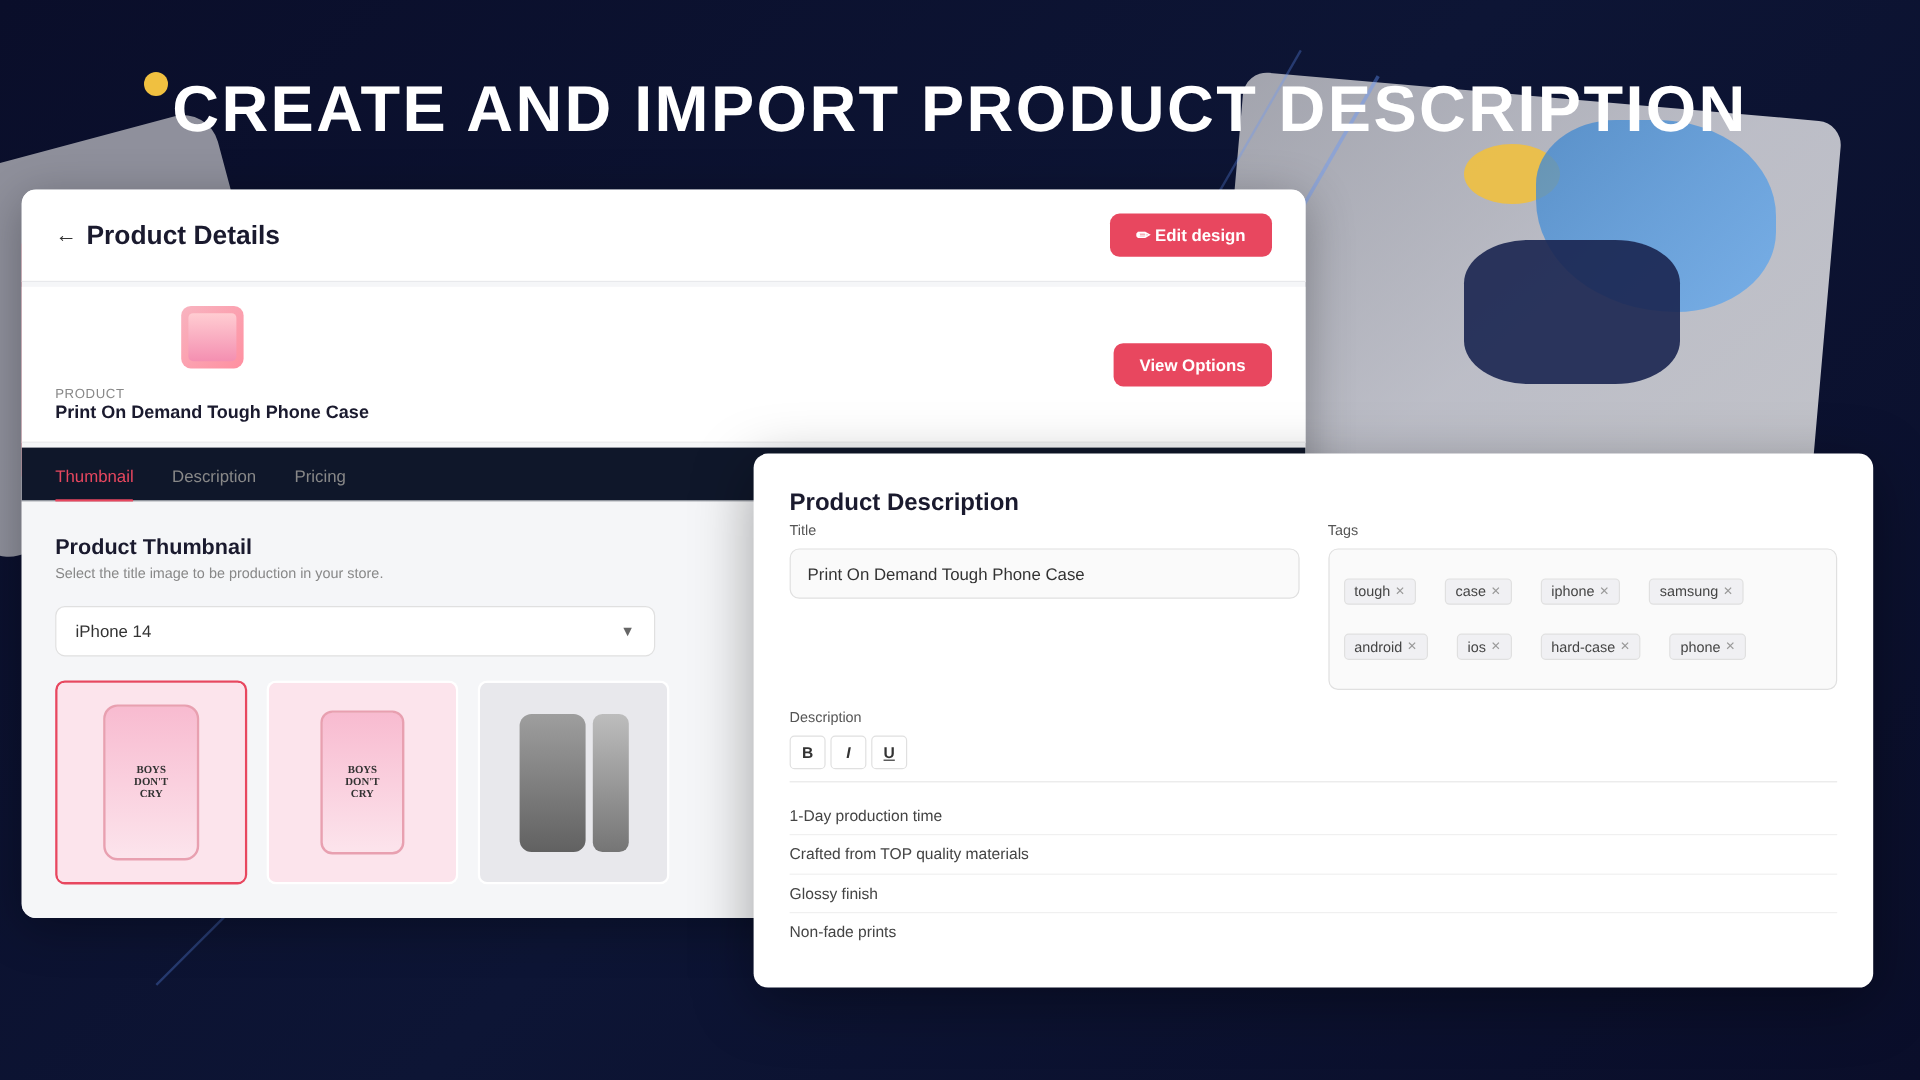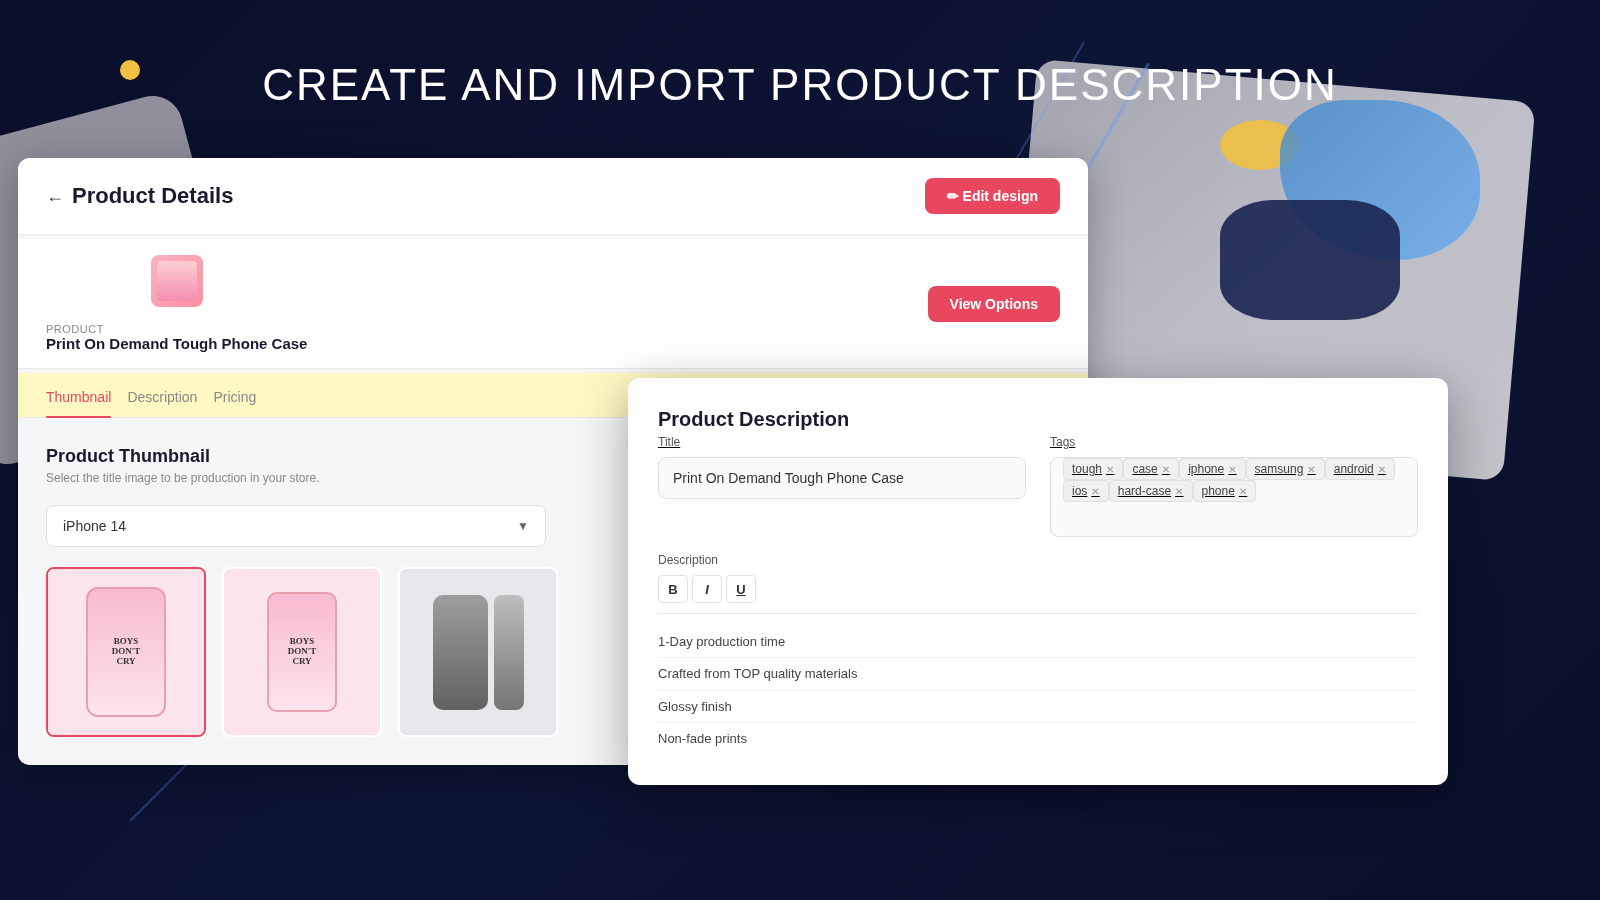--- a/index.html
+++ b/index.html
@@ -127,22 +127,22 @@
     }
 
     
     .main-heading {
       position: absolute;
       top: 60px;
       left: 0;
       right: 0;
       text-align: center;
       color: #ffffff;
-      font-size: 44px;
-      font-weight: 400;
+      font-size: 54px;
+      font-weight: 700;
       letter-spacing: 2px;
       text-transform: uppercase;
     }
 
     
     .product-details-panel {
       position: absolute;
       top: 158px;
       left: 18px;
       width: 1070px;
@@ -249,24 +249,24 @@
       border: none;
       padding: 10px 22px;
       border-radius: 8px;
       font-size: 14px;
       font-weight: 600;
       cursor: pointer;
     }
 
     
     .tabs-bar {
-      background: #fef9c3;
+      background: #0f172a;
       padding: 0 28px;
       display: flex;
-      gap: 16px;
+      gap: 32px;
       border-bottom: 1px solid #e8e9ec;
       margin-top: 4px;
     }
 
     .tab-item {
       padding: 16px 0 12px;
       font-size: 14px;
       font-weight: 500;
       color: #888;
       cursor: pointer;
@@ -413,21 +413,21 @@
       height: 115px;
       background: linear-gradient(180deg, #bdbdbd 0%, #757575 100%);
       border-radius: 8px;
     }
 
     
     .product-description-panel {
       position: absolute;
       top: 378px;
       left: 628px;
-      width: 820px;
+      width: 933px;
       background: #ffffff;
       border-radius: 12px;
       box-shadow: 0 12px 50px rgba(0,0,0,0.35);
       padding: 30px;
       z-index: 10;
     }
 
     .desc-panel-title {
       font-size: 20px;
       font-weight: 700;
@@ -442,21 +442,20 @@
     }
 
     .form-row {
       display: flex;
       gap: 24px;
       margin-bottom: 16px;
     }
 
     .form-col {
       flex: 1;
-      text-decoration: underline;
     }
 
     .form-label {
       font-size: 12px;
       color: #555;
       font-weight: 500;
       margin-bottom: 8px;
       display: block;
     }
 
@@ -468,25 +467,25 @@
       font-size: 14px;
       color: #333;
       outline: none;
       background: #fafafa;
     }
 
     
     .tags-container {
       border: 1px solid #e0e0e0;
       border-radius: 8px;
-      padding: 0 12px;
+      padding: 24px 12px;
       background: #fafafa;
       display: flex;
       flex-wrap: wrap;
-      gap: 0;
+      gap: 24px;
       min-height: 80px;
       align-content: flex-start;
     }
 
     .tag {
       display: flex;
       align-items: center;
       gap: 4px;
       background: #f0f0f3;
       border: 1px solid #e0e0e0;

